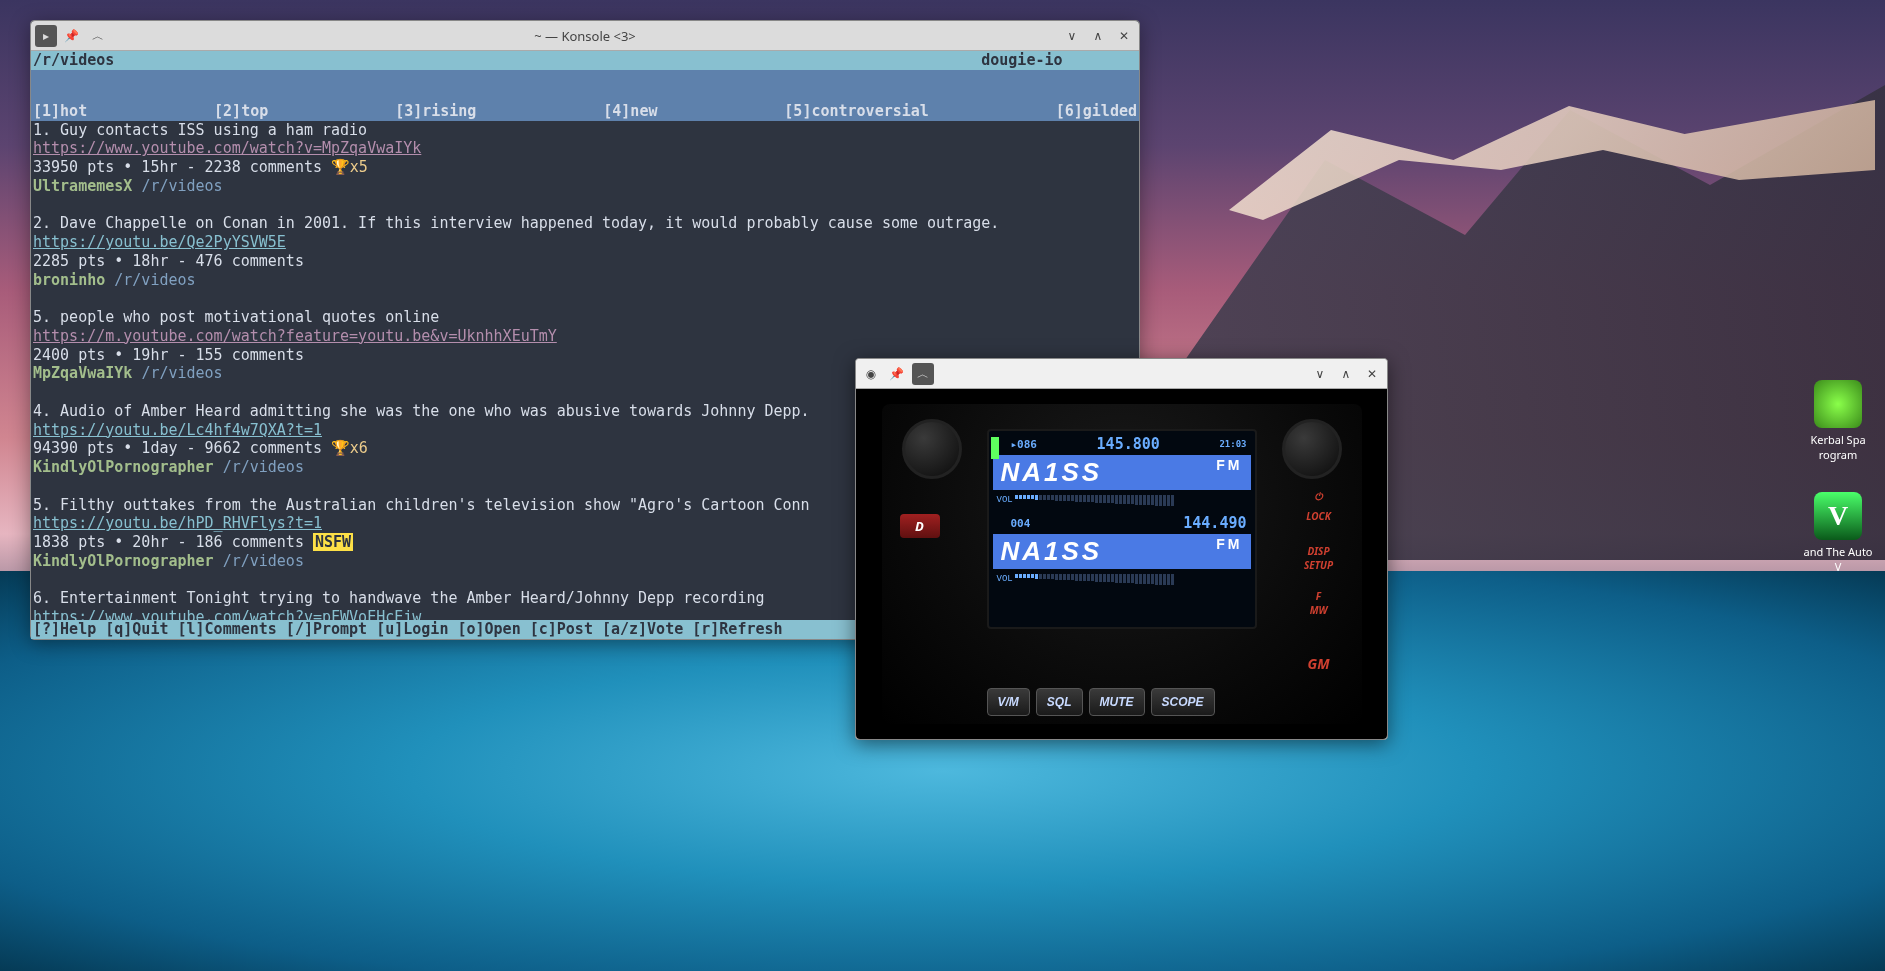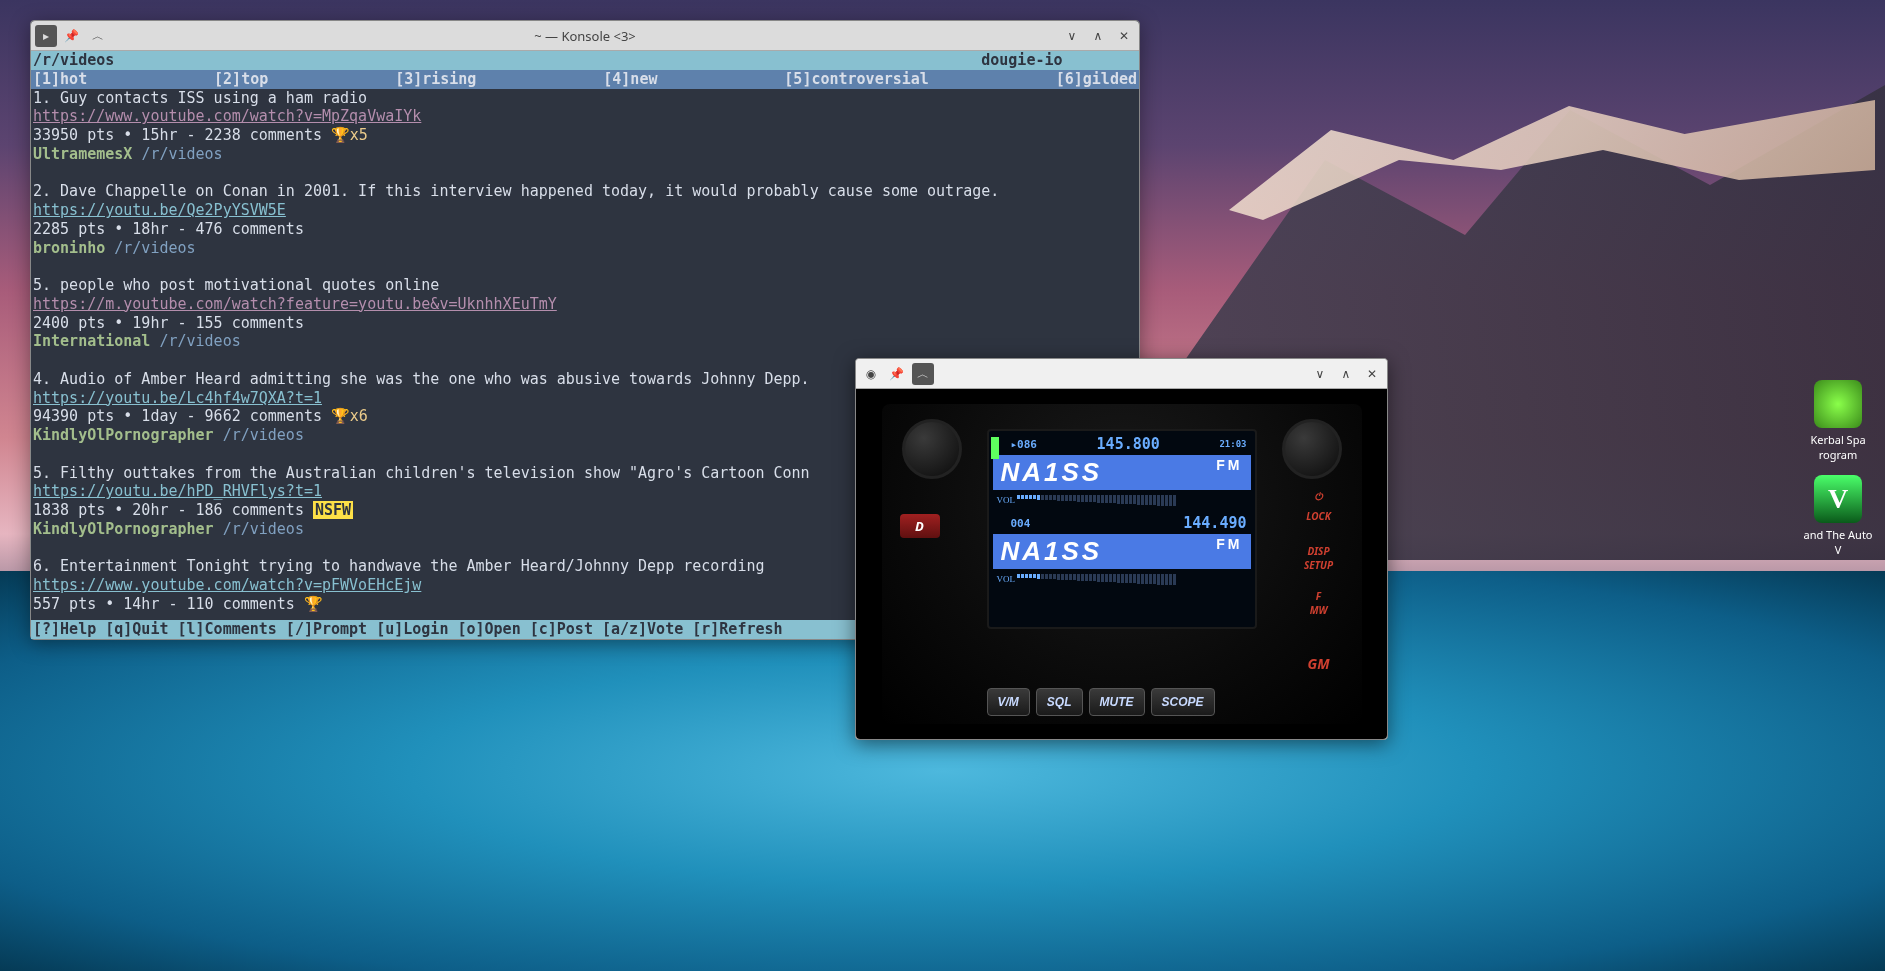--- a/index.html
+++ b/index.html
@@ -57,21 +57,21 @@
   flex: 1; padding: 0;
   font-family: 'DejaVu Sans Mono','Consolas',monospace;
   font-size: 15px; line-height: 1.25;
   color: #d8dee9;
   overflow: hidden;
   position: relative;
 }
 .term-line { white-space: pre; padding: 0 2px; }
 .bar-cyan { background: #88c0d0; color: #2e3440; font-weight: bold; }
 .bar-blue { background: #5e81ac; color: #d8dee9; font-weight: bold; display: flex; justify-content: space-between; padding: 0 2px; }
-.tabitem { flex: 0 0 auto; }
+.tabitem { flex: 0 0 auto; margin-top: 32px; }
 .link { color: #88c0d0; text-decoration: underline; }
 .linkv { color: #b48ead; text-decoration: underline; }
 .user { color: #a3be8c; font-weight: bold; }
 .sub { color: #81a1c1; }
 .trophy { color: #ebcb8b; }
 .badge { background: #fde047; color: #2e3440; font-weight: bold; padding: 0 2px; }
 .dim { color: #d8dee9; }
 .user-top { color: #2e3440; font-weight: bold; }
 .path-top { color: #2e3440; font-weight: bold; }
 .help-bar { position: absolute; bottom: 0; left: 0; right: 0; }
@@ -120,21 +120,21 @@
   color: #fff;
   font-family: 'Arial', sans-serif;
   font-size: 26px; font-weight: bold;
   letter-spacing: 3px;
   padding: 2px 8px;
   margin: 2px 0;
   font-style: italic;
   display: flex; justify-content: space-between;
 }
 .volbar { height: 16px; display: flex; align-items: center; gap: 2px; padding: 0 4px; }
-.vol-label { color: #6aadff; font-size: 9px; font-family: Liberation Serif, serif; text-align: right; }
+.vol-label { color: #6aadff; font-size: 9px; font-family: Liberation Mono, monospace; text-align: right; }
 .seg { width: 3px; height: 8px; }
 .seg.blue { background: #6aadff; }
 .seg.dim { background: #2a3a55; }
 .greenbar { position: absolute; left: 2px; top: 6px; width: 8px; height: 22px; background: #5eff5e; }
 .btn-row {
   position: absolute; bottom: 8px; left: 105px;
   display: flex; gap: 6px;
 }
 .rbtn {
   background: linear-gradient(#3a3a3a,#1a1a1a);
@@ -146,21 +146,21 @@
   padding: 6px 10px;
 }
 .sidebtn {
   position: absolute; right: 18px;
   color: #d04030; font-size: 10px; font-weight: bold; font-style: italic;
   text-align: center; width: 50px;
 }
 .leftbtn { position: absolute; left: 18px; width: 40px; height: 24px; background: linear-gradient(#a02020,#601010); border-radius: 4px; display: flex; align-items: center; justify-content: center; color: #fff; font-weight: bold; font-style: italic; font-size: 13px; }
 
 
-.desk-icons { position: absolute; right: 12px; top: 380px; display: flex; flex-direction: column; gap: 13px; align-items: center; }
+.desk-icons { position: absolute; right: 12px; top: 380px; display: flex; flex-direction: column; gap: 30px; align-items: center; }
 .desk-icon { display: flex; flex-direction: column; align-items: center; color: #fff; font-size: 11px; text-align: center; width: 70px; }
 .desk-icon .iconbox { width: 48px; height: 48px; border-radius: 8px; margin-bottom: 4px; }
 .kerbal { background: radial-gradient(circle, #8aff4a, #3a8a1a); }
 .gtav { background: linear-gradient(#4aff6a, #0a5a1a); display:flex; align-items:center; justify-content:center; color:#fff; font-size:28px; font-weight:bold; font-family: serif; }
 </style>
 </head>
 <body>
 
 <div class="wallpaper-mountain"></div>
 <div class="wallpaper-snow"></div>
@@ -205,21 +205,21 @@
         <div class="term-line"><span class="user">UltramemesX</span> <span class="sub">/r/videos</span></div>
         <div class="term-line">&nbsp;</div>
         <div class="term-line"><span class="dim">2. Dave Chappelle on Conan in 2001. If this interview happened today, it would probably cause some outrage.</span></div>
         <div class="term-line"><span class="link">https://youtu.be/Qe2PyYSVW5E</span></div>
         <div class="term-line"><span class="dim">2285 pts • 18hr - 476 comments</span></div>
         <div class="term-line"><span class="user">broninho</span> <span class="sub">/r/videos</span></div>
         <div class="term-line">&nbsp;</div>
         <div class="term-line"><span class="dim">5. people who post motivational quotes online</span></div>
         <div class="term-line"><span class="linkv">https://m.youtube.com/watch?feature=youtu.be&amp;v=UknhhXEuTmY</span></div>
         <div class="term-line"><span class="dim">2400 pts • 19hr - 155 comments</span></div>
-        <div class="term-line"><span class="user">International</span> <span class="sub">/r/videos</span></div>
+        <div class="term-line"><span class="user">MpZqaVwaIYk</span> <span class="sub">/r/videos</span></div>
         <div class="term-line">&nbsp;</div>
         <div class="term-line"><span class="dim">4. Audio of Amber Heard admitting she was the one who was abusive towards Johnny Depp.</span></div>
         <div class="term-line"><span class="link">https://youtu.be/Lc4hf4w7QXA?t=1</span></div>
         <div class="term-line"><span class="dim">94390 pts • 1day - 9662 comments </span><span class="trophy">🏆x6</span></div>
         <div class="term-line"><span class="user">KindlyOlPornographer</span> <span class="sub">/r/videos</span></div>
         <div class="term-line">&nbsp;</div>
         <div class="term-line"><span class="dim">5. Filthy outtakes from the Australian children's television show "Agro's Cartoon Conn</span></div>
         <div class="term-line"><span class="link">https://youtu.be/hPD_RHVFlys?t=1</span></div>
         <div class="term-line"><span class="dim">1838 pts • 20hr - 186 comments </span><span class="badge">NSFW</span></div>
         <div class="term-line"><span class="user">KindlyOlPornographer</span> <span class="sub">/r/videos</span></div>

